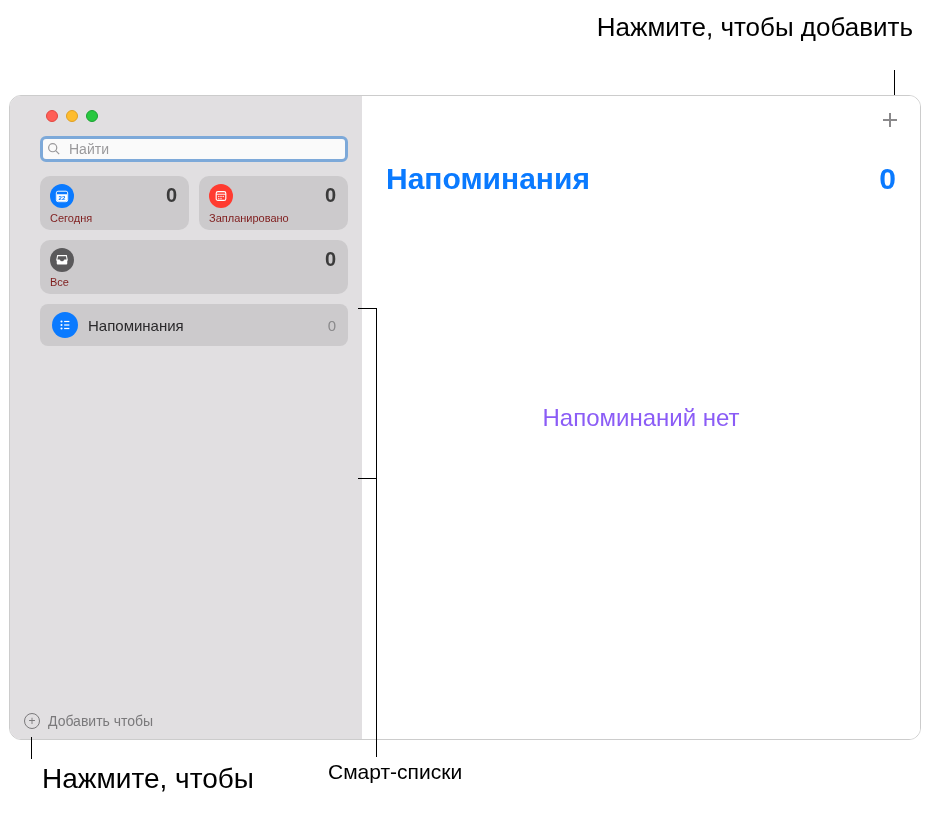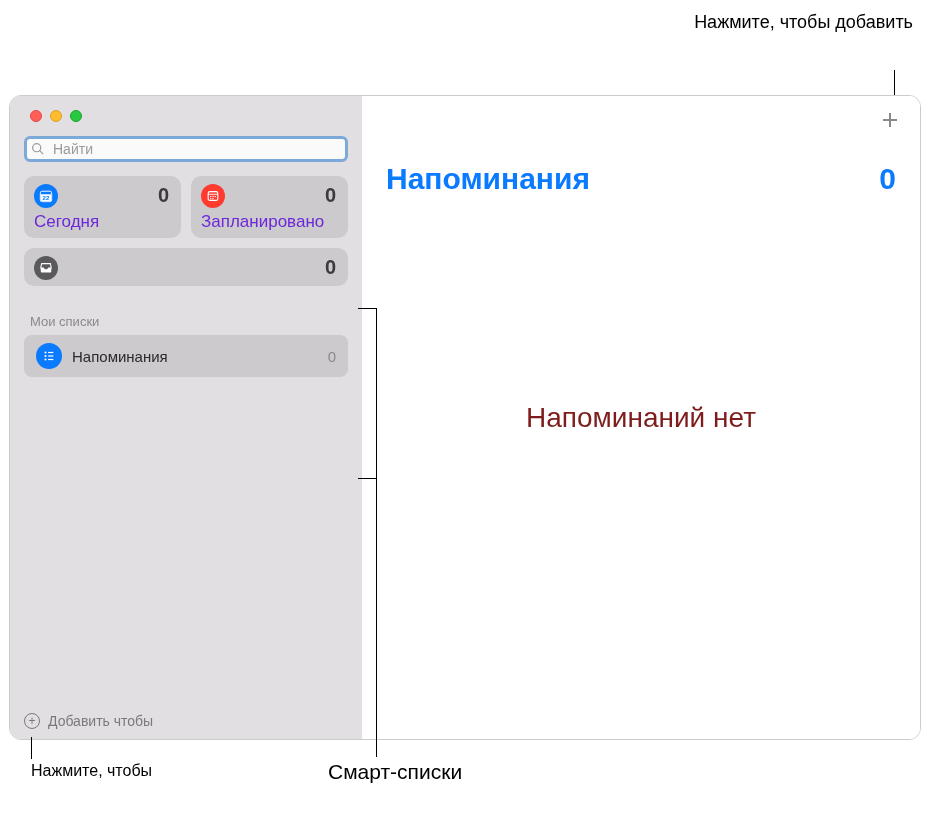--- a/index.html
+++ b/index.html
@@ -12,21 +12,21 @@
       font-size: 14px;
       color: #000;
     }
 
     
     .callout-top {
       position: absolute;
       top: 10px;
       right: 18px;
       text-align: right;
-      font-size: 18px;
+      font-size: 26px;
       line-height: 1.35;
       color: #000;
     }
     .callout-top-line {
       position: absolute;
       top: 70px;
       right: 36px;
       width: 1px;
       height: 42px;
       background: #000;
@@ -45,21 +45,21 @@
       display: flex;
       background: #fff;
     }
 
     
     .sidebar {
       width: 352px;
       background: #e1dfe1;
       display: flex;
       flex-direction: column;
-      padding: 10px 14px 10px 14px;
+      padding: 10px 14px 10px 30px;
       position: relative;
     }
 
     
     .traffic-lights {
       display: flex;
       gap: 8px;
       margin-bottom: 14px;
       padding-left: 6px;
       padding-top: 4px;
@@ -118,22 +118,22 @@
       align-items: center;
       justify-content: center;
     }
     .card-count {
       font-size: 20px;
       font-weight: 700;
       color: #3b3b3b;
     }
     .card-label {
       margin-top: 4px;
-      font-size: 17px;
-      color: #6d28d9;
+      font-size: 11px;
+      color: #7f1d1d;
       font-weight: 500;
     }
     .card.wide { flex: none; width: 100%; }
 
     .icon-today { background: #0a7aff; }
     .icon-scheduled { background: #ff3b30; }
     .icon-all { background: #5a595b; }
 
     
     .section-header {
@@ -222,30 +222,30 @@
       top: 14px;
       right: 20px;
       color: #8a898b;
       cursor: pointer;
     }
     .empty-state {
       position: absolute;
       top: 50%;
       left: 50%;
       transform: translate(-50%, -50%);
+      font-size: 24px;
+      color: #8b5cf6;
+    }
+
+    
+    .callout-bl {
+      position: absolute;
+      top: 760px;
+      left: 42px;
       font-size: 28px;
-      color: #7f1d1d;
-    }
-
-    
-    .callout-bl {
-      position: absolute;
-      top: 760px;
-      left: 31px;
-      font-size: 16px;
       line-height: 1.35;
     }
     .callout-bl-line {
       position: absolute;
       top: 737px;
       left: 31px;
       width: 1px;
       height: 22px;
       background: #000;
     }
@@ -359,24 +359,24 @@
       <div class="card wide">
         <div class="card-top">
           <div class="card-icon icon-all">
             <svg width="14" height="14" viewBox="0 0 16 16">
               <path d="M2 8 L5 8 L6.5 10 L9.5 10 L11 8 L14 8 L14 12 Q14 13 13 13 L3 13 Q2 13 2 12 Z" fill="#fff"></path>
               <path d="M3 3 L13 3 L14 8 L11 8 L9.5 10 L6.5 10 L5 8 L2 8 Z" fill="none" stroke="#fff" stroke-width="1.2"></path>
             </svg>
           </div>
           <div class="card-count">0</div>
         </div>
+        <div class="card-label">Все</div>
       </div>
     </div>
 
-    <div class="section-header">Мои списки</div>
     <div class="list-item">
       <div class="list-icon">
         <svg width="14" height="14" viewBox="0 0 16 16">
           <circle cx="4" cy="4" r="1.2" fill="#fff"></circle>
           <line x1="7" y1="4" x2="13" y2="4" stroke="#fff" stroke-width="1.4"></line>
           <circle cx="4" cy="8" r="1.2" fill="#fff"></circle>
           <line x1="7" y1="8" x2="13" y2="8" stroke="#fff" stroke-width="1.4"></line>
           <circle cx="4" cy="12" r="1.2" fill="#fff"></circle>
           <line x1="7" y1="12" x2="13" y2="12" stroke="#fff" stroke-width="1.4"></line>
         </svg>

